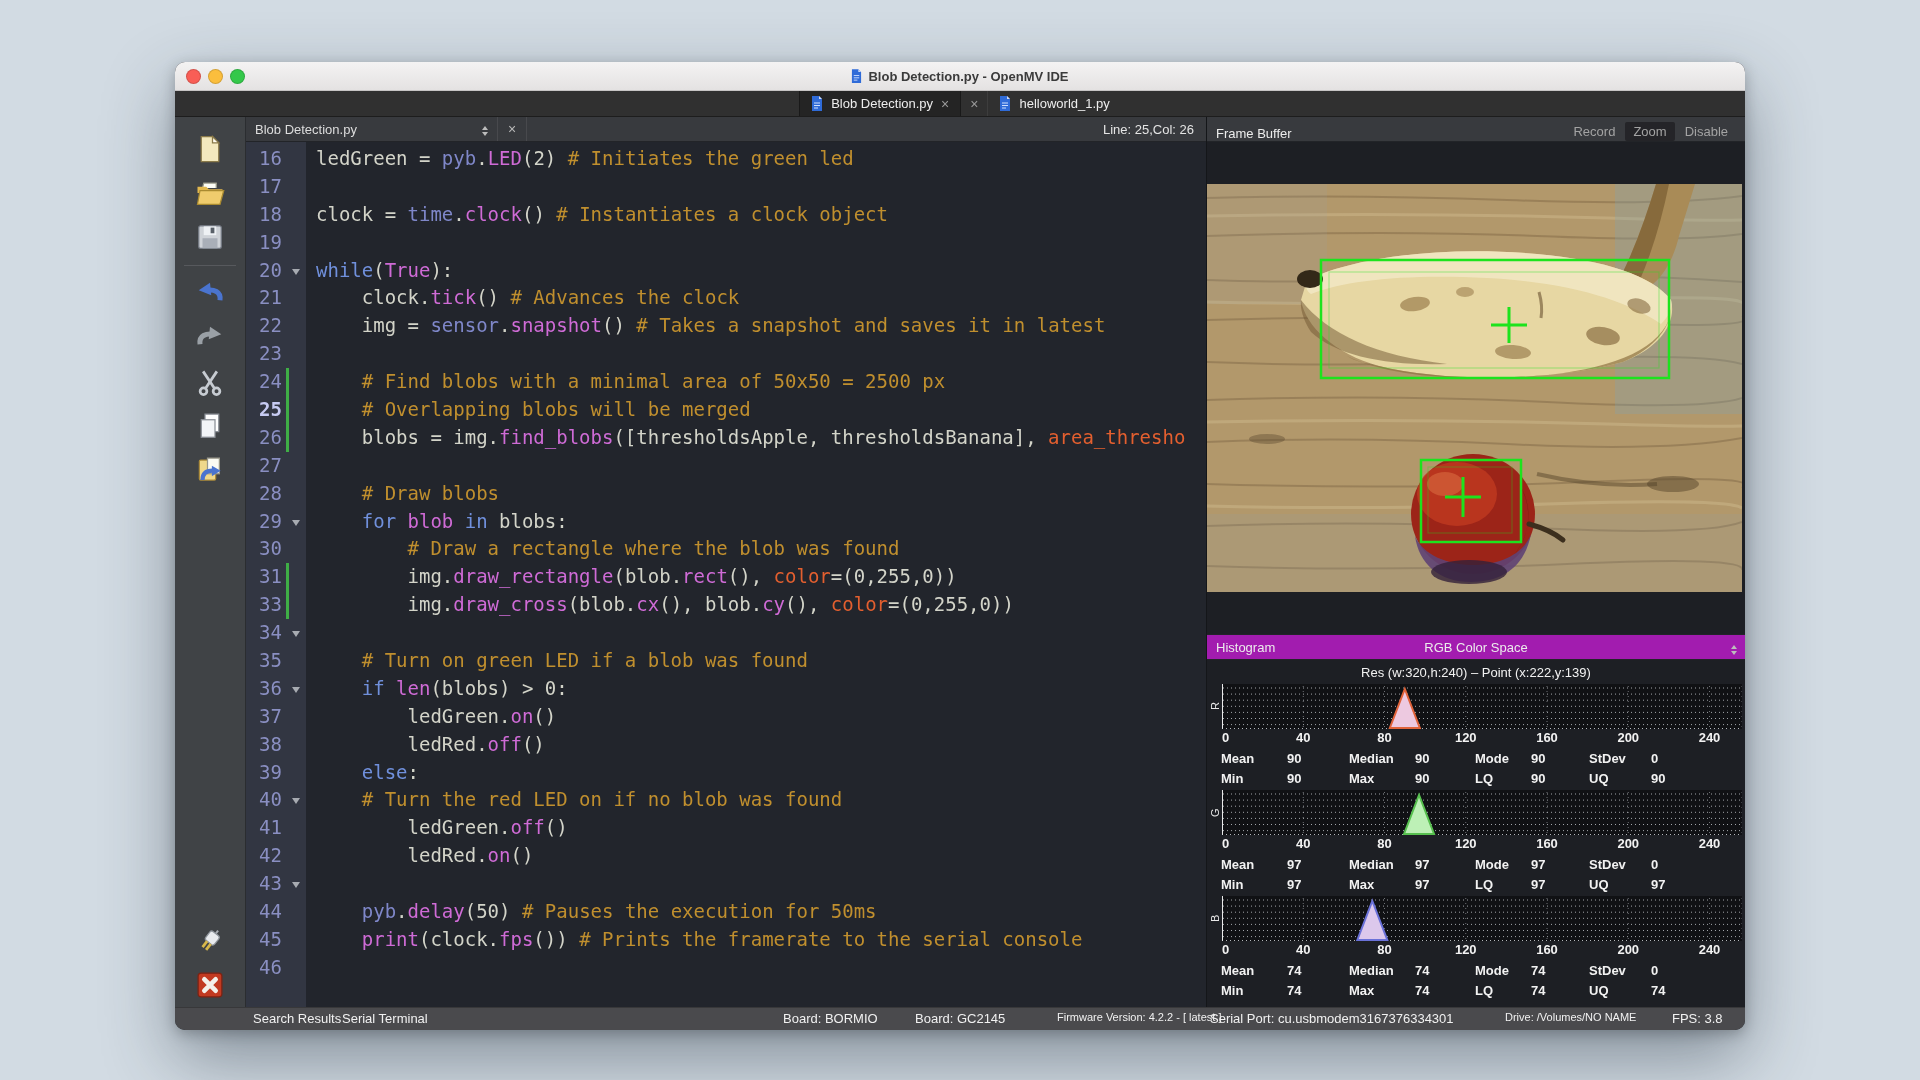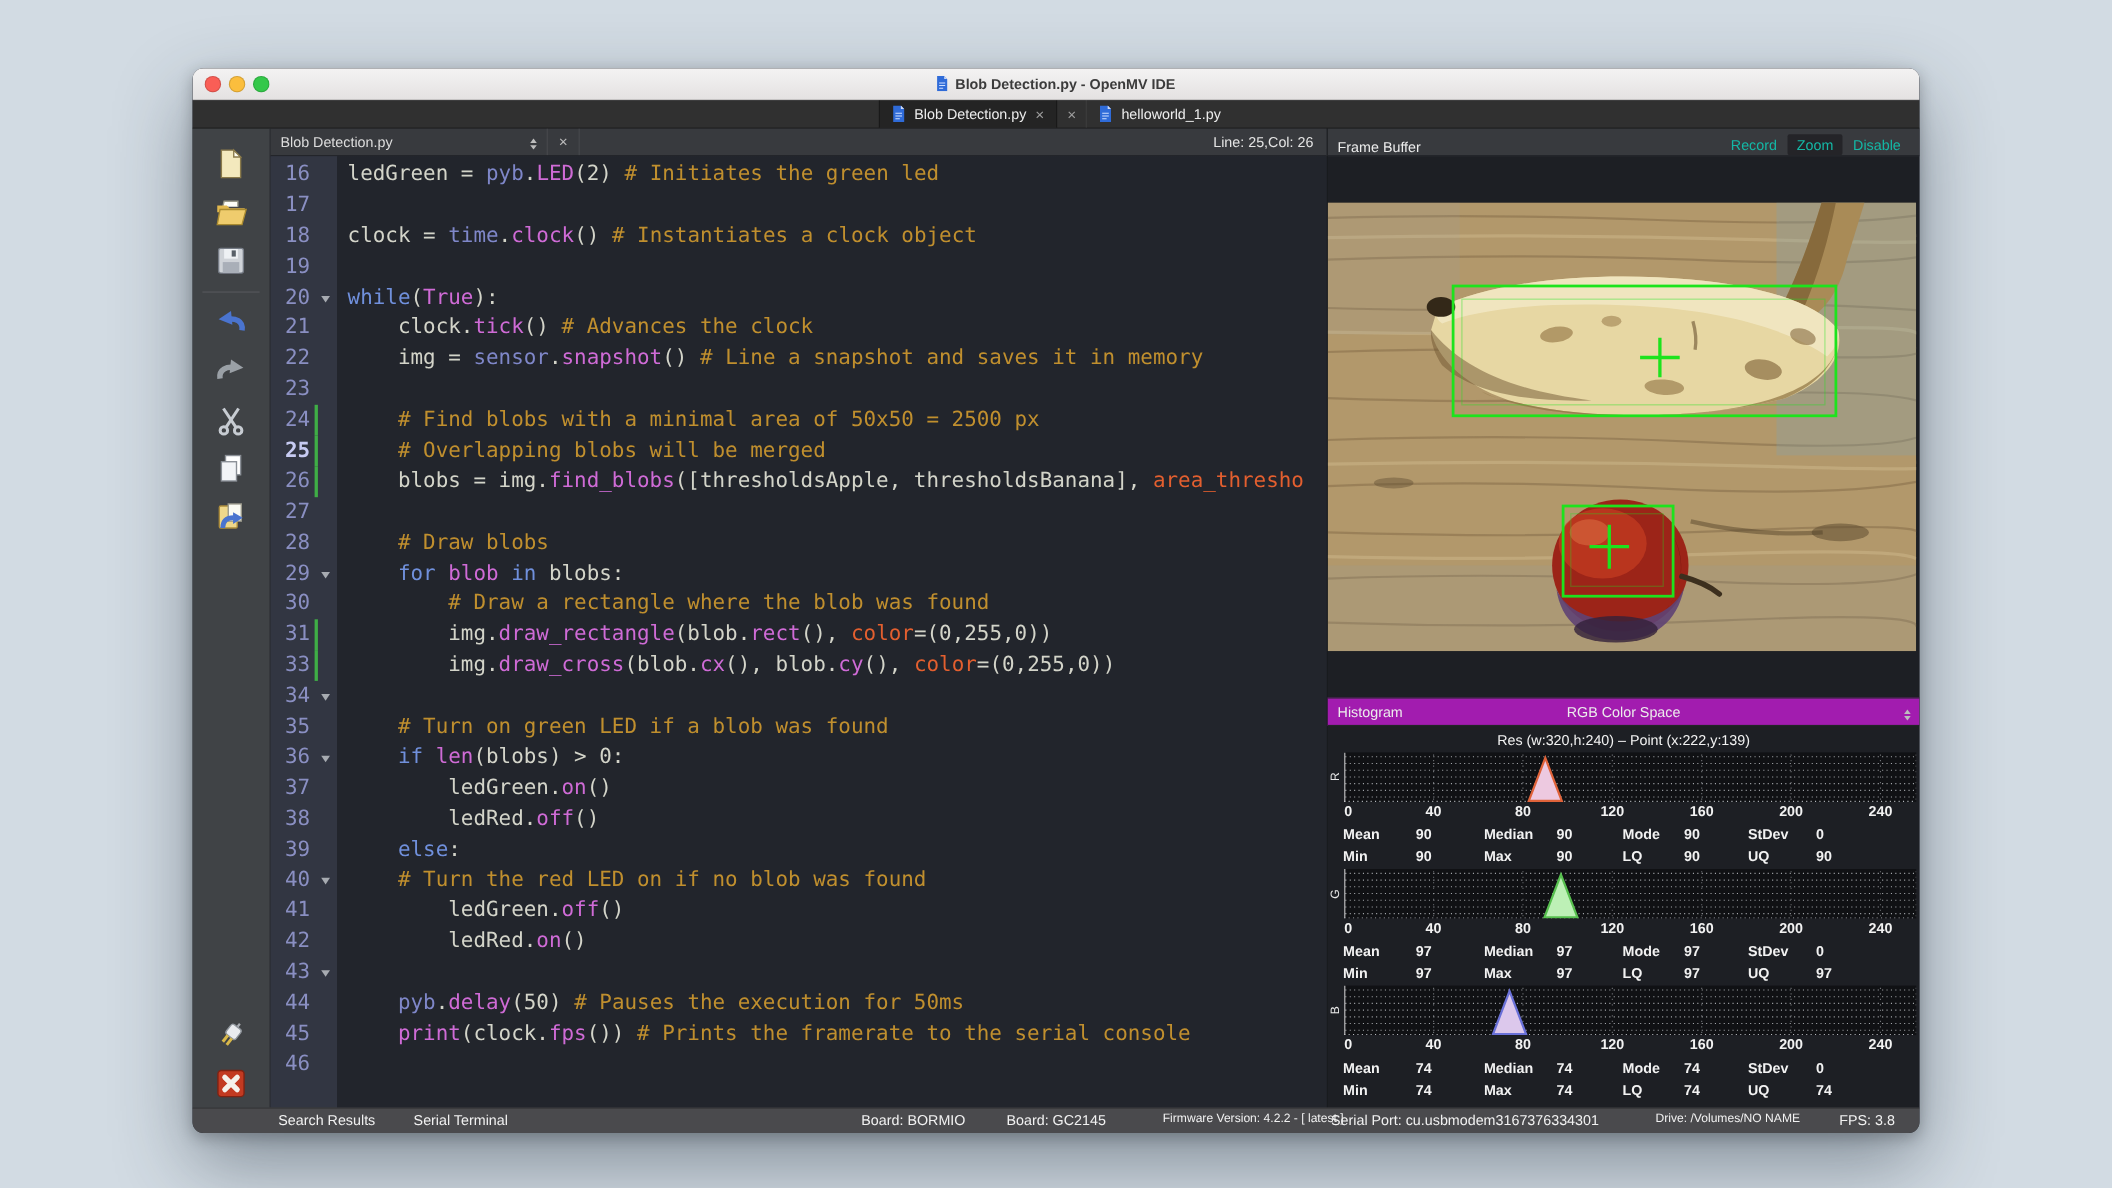--- a/index.html
+++ b/index.html
@@ -47,21 +47,21 @@
   .gut.bar::after{content:"";position:absolute;right:-1px;top:0;bottom:0;width:3px;background:#3fae46;}
   .cur .gut{color:#c7cbf2;font-weight:bold;}
   .fold{flex:0 0 18px;position:relative;}
   .chev{position:absolute;left:4px;top:12px;width:0;height:0;border:4.5px solid transparent;border-top:6px solid #a7abb1;}
   .codetext{flex:1;padding-left:10px;overflow:hidden;color:#d3d4c9;}
   .t-v{color:#d3d4c9}.t-m{color:#7f87c9}.t-k{color:#7090dc}.t-f{color:#cf6bd6}.t-c{color:#c08f2e}.t-a{color:#e35f2f}
   
   .right{flex:1;display:flex;flex-direction:column;background:#1d1f24;min-width:0;}
   .fb-toolbar{flex:0 0 24px;background:#383a3e;border-bottom:1px solid #222428;display:flex;align-items:flex-end;font-size:13px;color:#ececec;padding:0 9px;}
   .fb-sp{flex:1;}
-  .fb-btn{padding:2px 8px;margin-left:2px;border-radius:2px;color:#14b8a6;}
+  .fb-btn{padding:2px 8px;margin-left:2px;border-radius:2px;color:#a3a3a3;}
   .fb-btn.pressed{background:#242428;}
   .fb-image-area{flex:0 0 492px;position:relative;}
   .cam{position:absolute;left:0;top:42px;width:535px;height:408px;}
   .hist-header{flex:0 0 24px;background:#a21caf;border-top:1px solid #222428;border-bottom:1px solid #222428;
     display:flex;align-items:center;font-size:13px;color:#ececec;padding:0 9px;position:relative;}
   .hist-header .center{position:absolute;left:0;right:0;text-align:center;}
   .hist-header .updown{position:absolute;right:8px;top:7px;}
   .hist-body{flex:1;overflow:hidden;}
   .res-line{text-align:center;color:#f2f2f2;font-size:13px;height:20px;line-height:22px;margin-top:2px;}
   .chan{margin-top:2px;}
@@ -70,21 +70,21 @@
     writing-mode:vertical-rl;transform:rotate(180deg);}
   svg.plot{flex:1;height:45px;margin-right:3px;background:#101114;}
   .ticks{position:relative;height:19px;margin:1px 3px 0 15px;color:#f2f2f2;font-size:13px;font-weight:bold;}
   .tick{position:absolute;transform:translateX(-50%);}
   .tick.first{transform:none;}
   .stats{display:grid;grid-template-columns:66px 62px 66px 60px 56px 58px 62px auto;padding-left:14px;
     color:#f2f2f2;font-size:13px;line-height:19.5px;font-weight:bold;}
   
   .statusbar{flex:0 0 22px;background:#4a4a4d;border-top:1px solid #38383a;position:relative;font-size:13px;color:#f1f1f1;}
   .statusbar span{position:absolute;top:3px;white-space:nowrap;}
-  .sb-search{left:78px;}.sb-serialterm{left:201px;}
+  .sb-search{left:78px;}.sb-serialterm{left:167px;}
   .sb-board{left:608px;}.sb-sensor{left:740px;}
   .sb-firmware{left:882px;font-size:11px;top:5px;}
   .sb-port{left:1035px;}
   .sb-drive{left:1330px;font-size:11px;top:5px;}
   .sb-fps{left:1497px;}
 </style>
 </head>
 <body>
 
 <div class="window">
@@ -221,21 +221,21 @@
         <div class="ed-sp"></div>
         <span class="linecol">Line: 25,Col: 26</span>
       </div>
       <div class="code-wrap" id="code-lines">
           <div class="codeline"><div class="gut">16</div><div class="fold"></div><div class="codetext"><span class="t-v">ledGreen = </span><span class="t-m">pyb</span><span class="t-v">.</span><span class="t-f">LED</span><span class="t-v">(2) </span><span class="t-c"># Initiates the green led</span></div></div>
           <div class="codeline"><div class="gut">17</div><div class="fold"></div><div class="codetext"></div></div>
           <div class="codeline"><div class="gut">18</div><div class="fold"></div><div class="codetext"><span class="t-v">clock = </span><span class="t-m">time</span><span class="t-v">.</span><span class="t-f">clock</span><span class="t-v">() </span><span class="t-c"># Instantiates a clock object</span></div></div>
           <div class="codeline"><div class="gut">19</div><div class="fold"></div><div class="codetext"></div></div>
           <div class="codeline"><div class="gut">20</div><div class="fold"><i class="chev"></i></div><div class="codetext"><span class="t-k">while</span><span class="t-v">(</span><span class="t-f">True</span><span class="t-v">):</span></div></div>
           <div class="codeline"><div class="gut">21</div><div class="fold"></div><div class="codetext"><span class="t-v">    clock.</span><span class="t-f">tick</span><span class="t-v">() </span><span class="t-c"># Advances the clock</span></div></div>
-          <div class="codeline"><div class="gut">22</div><div class="fold"></div><div class="codetext"><span class="t-v">    img = </span><span class="t-m">sensor</span><span class="t-v">.</span><span class="t-f">snapshot</span><span class="t-v">() </span><span class="t-c"># Line a snapshot and saves it in memory</span></div></div>
+          <div class="codeline"><div class="gut">22</div><div class="fold"></div><div class="codetext"><span class="t-v">    img = </span><span class="t-m">sensor</span><span class="t-v">.</span><span class="t-f">snapshot</span><span class="t-v">() </span><span class="t-c"># Takes a snapshot and saves it in latest</span></div></div>
           <div class="codeline"><div class="gut">23</div><div class="fold"></div><div class="codetext"></div></div>
           <div class="codeline"><div class="gut bar">24</div><div class="fold"></div><div class="codetext"><span class="t-c">    # Find blobs with a minimal area of 50x50 = 2500 px</span></div></div>
           <div class="codeline cur"><div class="gut bar">25</div><div class="fold"></div><div class="codetext"><span class="t-c">    # Overlapping blobs will be merged</span></div></div>
           <div class="codeline"><div class="gut bar">26</div><div class="fold"></div><div class="codetext"><span class="t-v">    blobs = img.</span><span class="t-f">find_blobs</span><span class="t-v">([thresholdsApple, thresholdsBanana], </span><span class="t-a">area_thresho</span></div></div>
           <div class="codeline"><div class="gut">27</div><div class="fold"></div><div class="codetext"></div></div>
           <div class="codeline"><div class="gut">28</div><div class="fold"></div><div class="codetext"><span class="t-c">    # Draw blobs</span></div></div>
           <div class="codeline"><div class="gut">29</div><div class="fold"><i class="chev"></i></div><div class="codetext"><span class="t-k">    for </span><span class="t-f">blob</span><span class="t-k"> in </span><span class="t-v">blobs:</span></div></div>
           <div class="codeline"><div class="gut">30</div><div class="fold"></div><div class="codetext"><span class="t-c">        # Draw a rectangle where the blob was found</span></div></div>
           <div class="codeline"><div class="gut bar">31</div><div class="fold"></div><div class="codetext"><span class="t-v">        img.</span><span class="t-f">draw_rectangle</span><span class="t-v">(blob.</span><span class="t-f">rect</span><span class="t-v">(), </span><span class="t-a">color</span><span class="t-v">=(0,255,0))</span></div></div>
           <div class="codeline"><div class="gut bar">33</div><div class="fold"></div><div class="codetext"><span class="t-v">        img.</span><span class="t-f">draw_cross</span><span class="t-v">(blob.</span><span class="t-f">cx</span><span class="t-v">(), blob.</span><span class="t-f">cy</span><span class="t-v">(), </span><span class="t-a">color</span><span class="t-v">=(0,255,0))</span></div></div>

